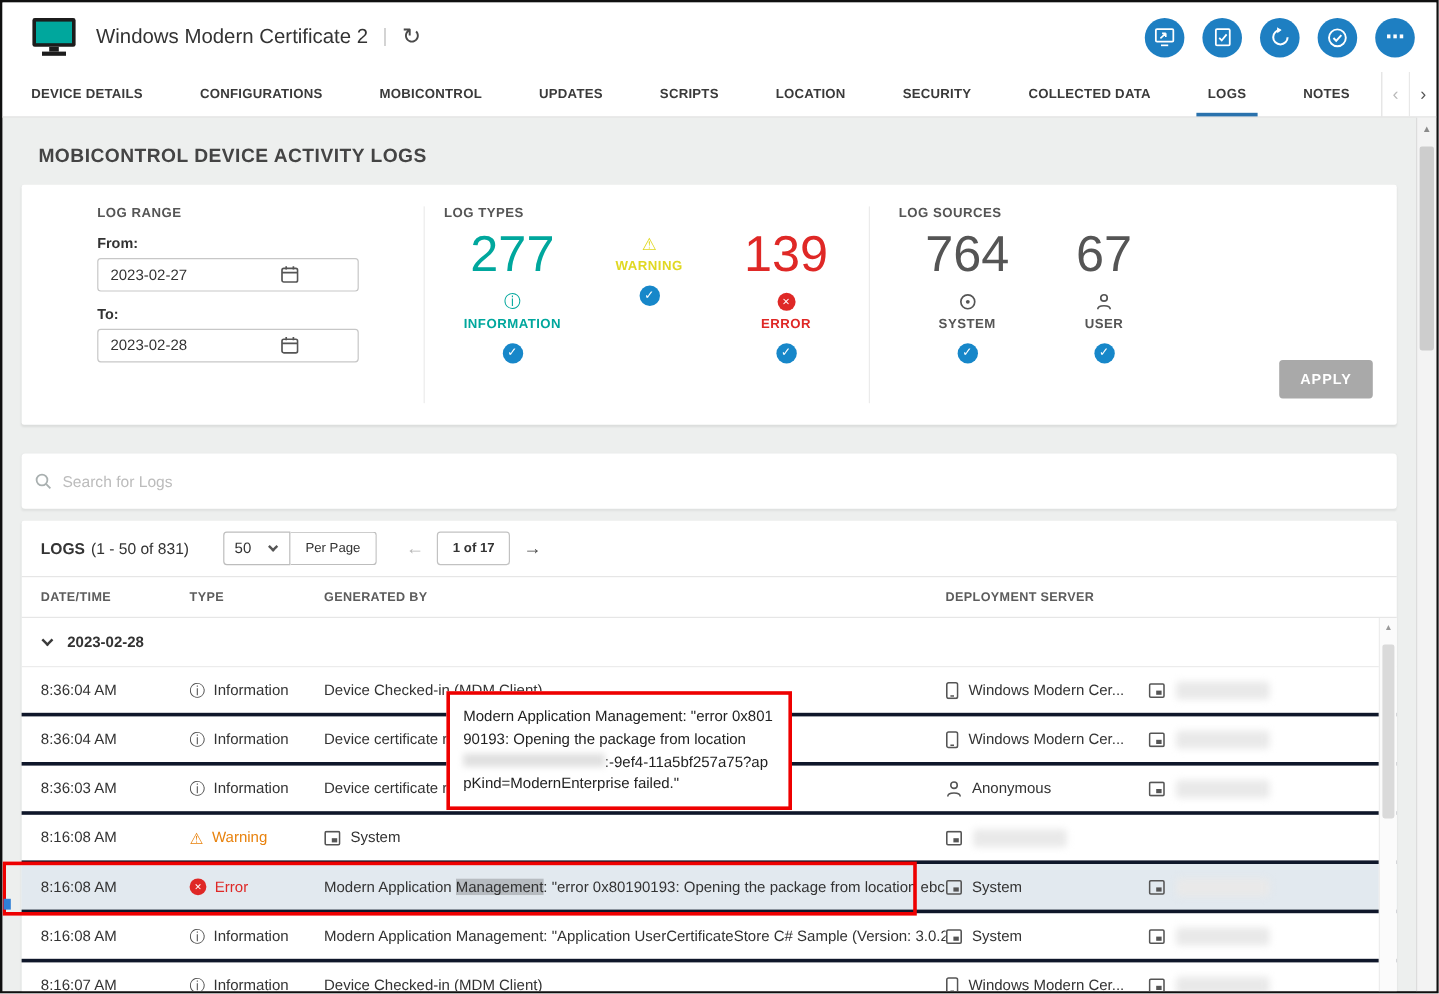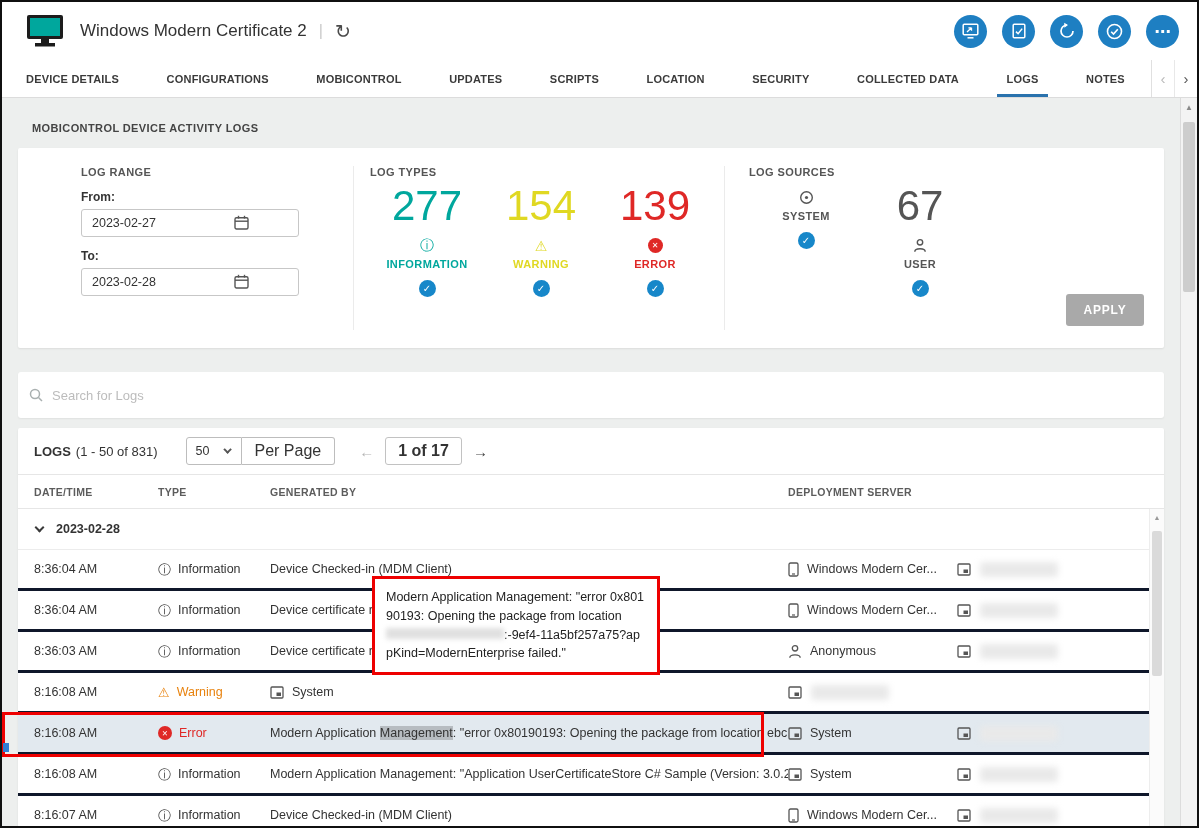--- a/index.html
+++ b/index.html
@@ -20,21 +20,21 @@
   .tabs { position:absolute; top:58px; left:0; right:0; height:38px; background:#fff; border-bottom:1px solid #dcdcdc; display:flex; }
   .tabs-strip { flex:1; display:flex; justify-content:space-between; padding:0 26px 0 24px; }
   .tab { position:relative; display:flex; align-items:center; font-size:11px; font-weight:bold; letter-spacing:.2px; color:#3a3a3a; cursor:pointer; white-space:nowrap; }
   .tab.active::after { content:""; position:absolute; left:-10px; right:-10px; bottom:0; height:3px; background:var(--tab-underline,#2a72ad); }
   .tab-scroll { width:46px; border-left:1px solid #e0e0e0; display:flex; }
   .tab-scroll span { flex:1; display:flex; align-items:center; justify-content:center; font-size:15px; cursor:pointer; }
   .tsl { color:#b9b9b9; } .tsr { color:#555; border-left:1px solid #e8e8e8; }
 
   
   .content { position:absolute; top:96px; left:0; right:17px; bottom:0; padding:0 16px; overflow:hidden; }
-  .page-heading { margin:24px 0 0 14px; font-size:11px; font-weight:bold; letter-spacing:.4px; color:#444; }
+  .page-heading { margin:24px 0 0 14px; font-size:16px; font-weight:bold; letter-spacing:.4px; color:#444; }
 
   
   .filter-card { position:relative; margin-top:14px; height:200px; background:#fff; border-radius:2px; box-shadow:0 1px 2px rgba(0,0,0,.08); display:flex; padding:18px 20px; }
   .f-label { font-size:11px; font-weight:bold; letter-spacing:.4px; color:#555; }
   .f-col1 { width:268px;margin-left:43px; }
   .f-col2 { width:372px; border-left:1px solid #ebebeb; border-right:1px solid #ebebeb; margin-left:4px; padding-left:16px; }
   .f-col3 { flex:1; padding-left:24px; }
   .fld-label { margin:12px 0 5px; font-size:12px; font-weight:bold; color:#333; }
   .f-col1 .fld-label:first-of-type { margin-top:16px; }
   .date-wrap { position:relative; width:176px; }
@@ -58,26 +58,26 @@
   .search-input { flex:1; border:none; outline:none; font-size:13px; color:#333; margin-left:9px; font-family:inherit; }
   .search-input::placeholder { color:#bcbcbc; }
 
   
   .logs-card { position:relative; margin-top:10px; height:520px; background:#fff; border-radius:2px; box-shadow:0 1px 2px rgba(0,0,0,.08); }
   .logs-toolbar { height:46px; display:flex; align-items:center; padding:0 16px; font-size:13px; color:#333; }
   .logs-title { font-weight:bold; }
   .logs-range { margin-left:5px; }
   .pp-group { display:flex; margin-left:28px; }
   .pp-select { width:56px; height:28px; border:1px solid #bdbdbd; border-radius:3px 0 0 3px; display:flex; align-items:center; justify-content:space-between; padding:0 9px; font-size:12.5px; cursor:pointer; background:#fff; }
-  .pp-label { height:28px; border:1px solid #bdbdbd; border-left:none; border-radius:0 3px 3px 0; display:flex; align-items:center; padding:0 13px; font-size:16px; }
+  .pp-label { height:28px; border:1px solid #bdbdbd; border-left:none; border-radius:0 3px 3px 0; display:flex; align-items:center; padding:0 13px; font-size:11px; }
   .chev-dn { width:6px; height:6px; border-left:2px solid #555; border-bottom:2px solid #555; transform:rotate(-45deg) translateY(-2px); }
   .pager { display:flex; align-items:center; margin-left:24px; gap:11px; }
   .pg-prev { color:#b5b5b5; font-size:15px; cursor:default; }
   .pg-next { color:#444; font-size:15px; cursor:pointer; }
-  .pg-box { border:1px solid #c2c2c2; border-radius:3px; height:28px; padding:0 12px; display:flex; align-items:center; font-size:16px; font-weight:bold; }
+  .pg-box { border:1px solid #c2c2c2; border-radius:3px; height:28px; padding:0 12px; display:flex; align-items:center; font-size:11px; font-weight:bold; }
 
   .thead, .trow { display:grid; grid-template-columns:124px 112px 518px 169px 1fr; padding-left:16px; align-items:center; }
   .thead { height:35px; border-top:1px solid #e6e6e6; border-bottom:1px solid #e6e6e6; color:#5c5c5c; font-size:10.5px; font-weight:bold; letter-spacing:.3px; }
   .group-row { height:41px; display:flex; align-items:center; padding-left:18px; border-bottom:1px solid #ececec; }
   .group-chev { width:7px; height:7px; border-left:2px solid #3a3a3a; border-bottom:2px solid #3a3a3a; transform:rotate(-45deg); margin-top:-4px; cursor:pointer; }
   .group-date { margin-left:13px; font-size:12.5px; font-weight:bold; color:#333; }
   .trow { position:relative; height:41px; border-bottom:3px solid #0f172a; font-size:12.5px; color:#333; cursor:pointer; }
   .trow.selected { background:#e2e9ef; }
   .c-type { display:flex; align-items:center; gap:7px; }
   .ic-info { font-size:13px; color:#4a4a4a; line-height:1; }
@@ -206,40 +206,40 @@
       <div class="f-col2">
         <div class="f-label">LOG TYPES</div>
         <div class="stats">
           <div class="stat">
             <div class="stat-count teal">277</div>
             <div class="stat-icon teal">ⓘ</div>
             <div class="stat-label teal">INFORMATION</div>
             <div class="stat-check">✓</div>
           </div>
           <div class="stat">
-            <div class="stat-count yellow">154</div>
             <div class="stat-icon yellow">⚠</div>
             <div class="stat-label yellow">WARNING</div>
             <div class="stat-check">✓</div>
           </div>
           <div class="stat">
             <div class="stat-count red">139</div>
             <div class="stat-icon">
                 <span class="err-circle">✕</span>
               </div>
             <div class="stat-label red">ERROR</div>
             <div class="stat-check">✓</div>
           </div>
         </div>
       </div>
 
       <div class="f-col3">
         <div class="f-label">LOG SOURCES</div>
         <div class="stats">
           <div class="stat">
+            <div class="stat-count gray">764</div>
             <div class="stat-icon">
               <svg width="15" height="15" viewBox="0 0 15 15">
                   <circle cx="7.5" cy="7.5" r="5.8" fill="none" stroke="#555" stroke-width="1.4"></circle>
                   <circle cx="7.5" cy="7.5" r="1.6" fill="#555"></circle>
                 </svg>
             </div>
             <div class="stat-label gray">SYSTEM</div>
             <div class="stat-check">✓</div>
           </div>
           <div class="stat">

